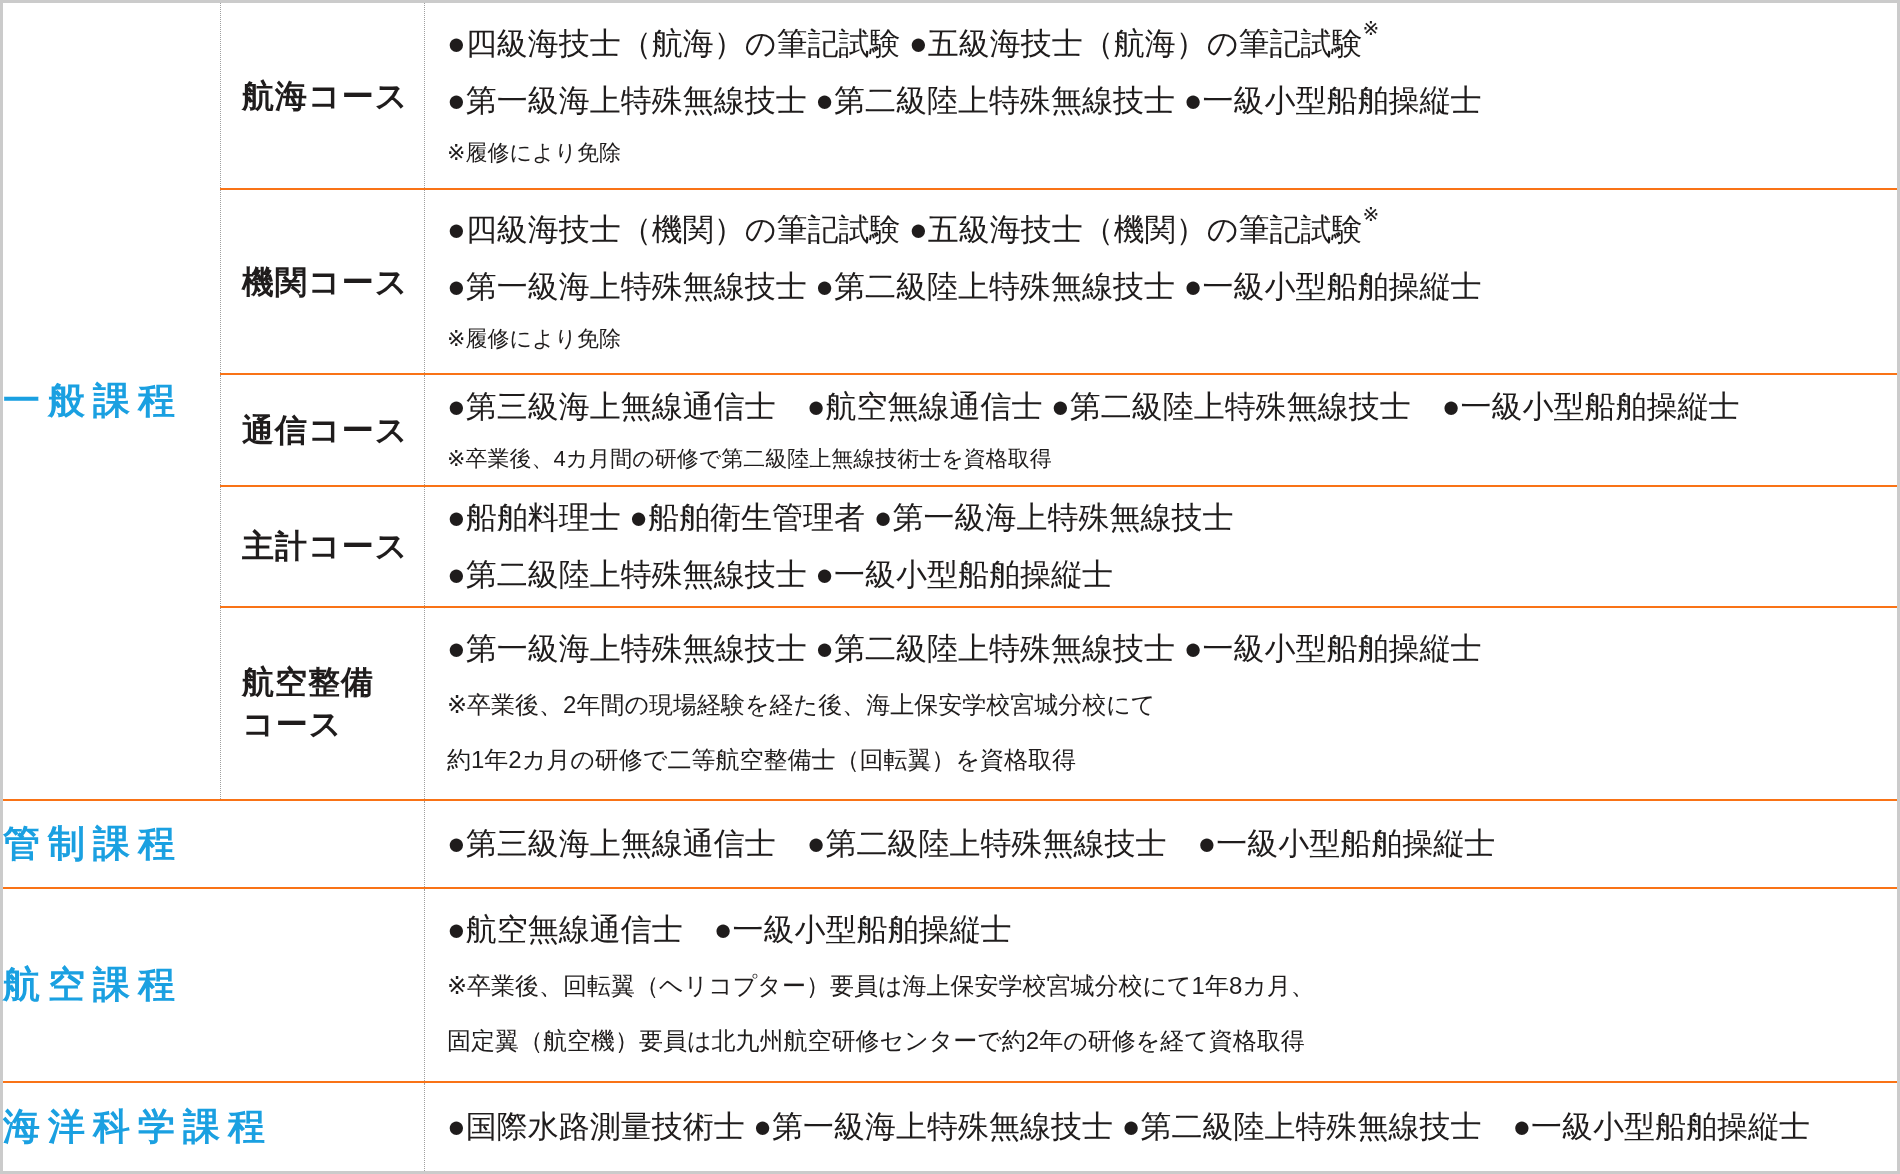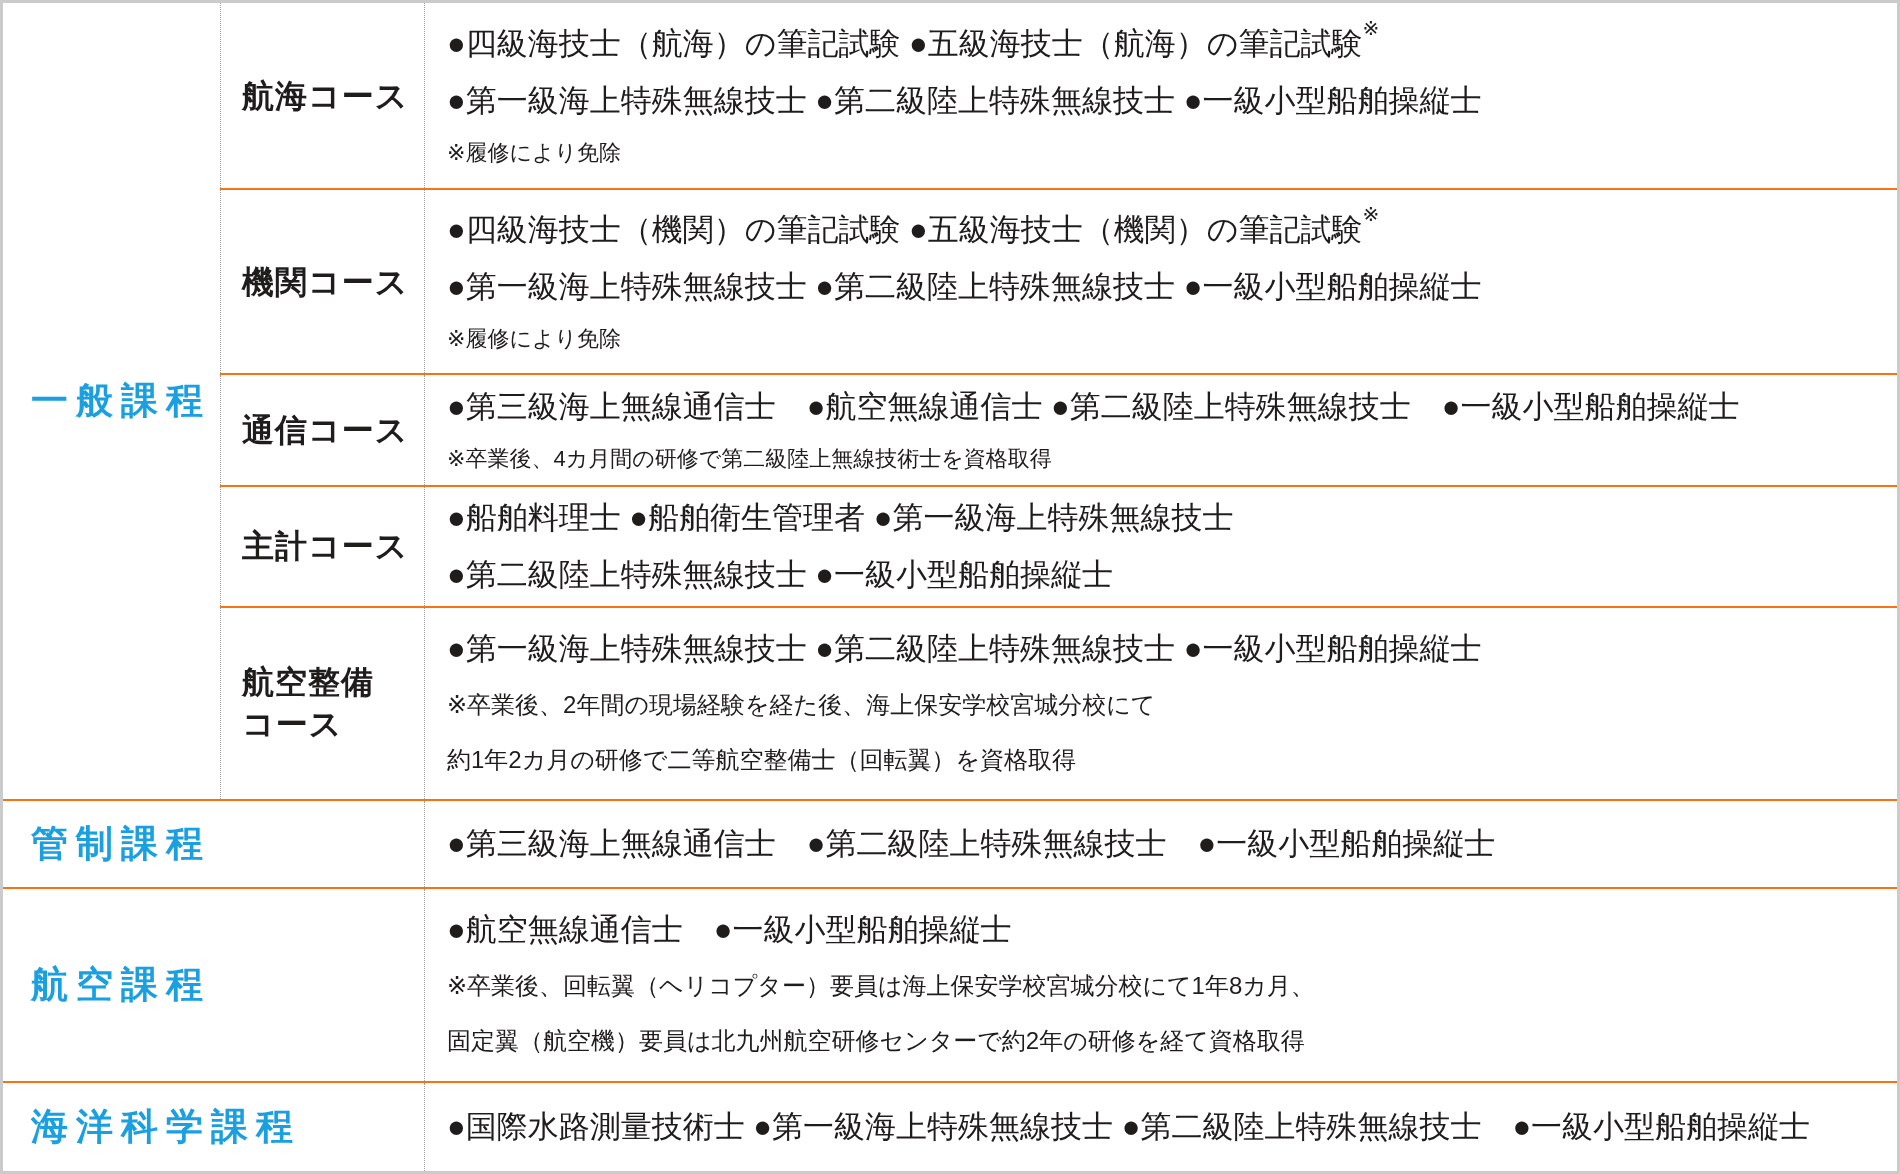--- a/index.html
+++ b/index.html
@@ -12,21 +12,21 @@
   tr td{border-top:2px solid #f97316;}
   tr.first td{border-top:none;}
   
   td.course{border-right:1px dotted #9f9f9f;}
   td.sub{border-right:1px dotted #9f9f9f;}
   
   tr.r0{height:180px;} tr.r1{height:178px;} tr.r2{height:102px;} tr.r3{height:112px;}
   tr.r4{height:185px;} tr.r5{height:85px;}  tr.r6{height:186px;} tr.r7{height:87px;}
   
   td.course .clabel{color:#1aa0e1;font-size:37px;font-weight:bold;letter-spacing:8px;
-                    padding-left:28px;white-space:nowrap;}
+                    white-space:nowrap;}
   td.sub .slabel{font-size:32px;font-weight:bold;letter-spacing:1px;line-height:42px;
                  padding-left:21px;color:#1f1c1c;}
   td.content{padding-left:22px;}
   .line{white-space:nowrap;}
   .line.main{font-size:31px;line-height:57px;}
   .line.note{font-size:22px;line-height:48px;}
   .line.notelg{font-size:24px;line-height:55px;}
   .sup{font-size:20px;vertical-align:top;line-height:1;position:relative;top:3px;}
 </style>
 </head>

